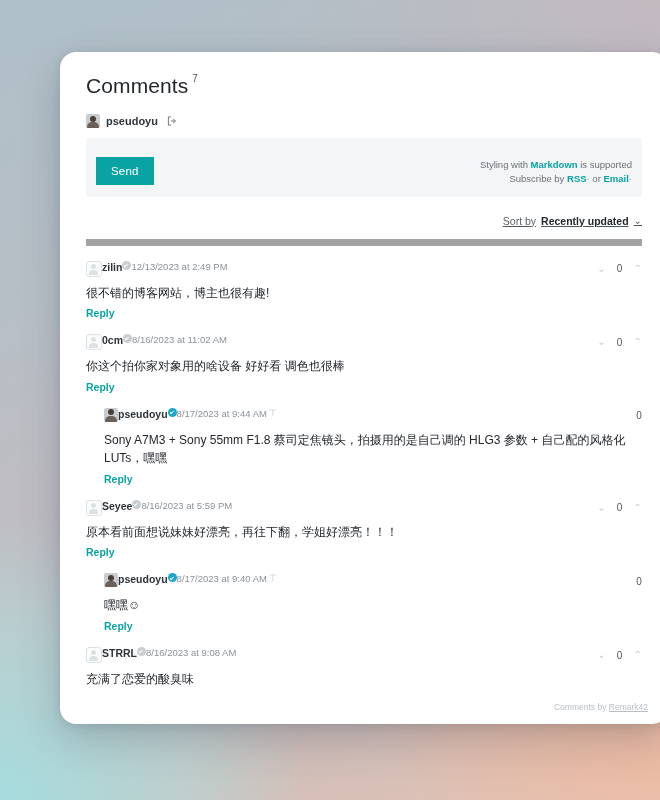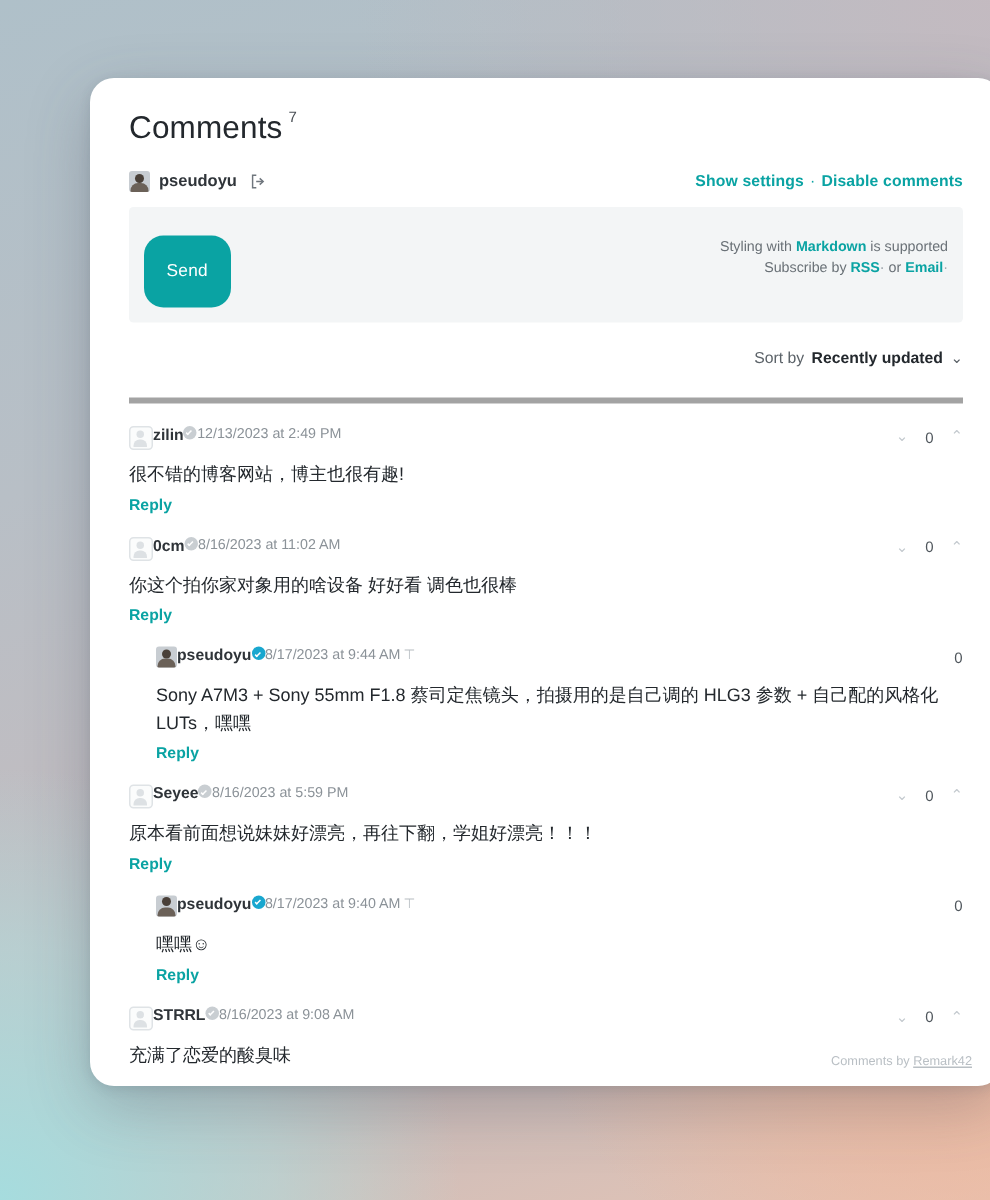--- a/index.html
+++ b/index.html
@@ -160,24 +160,24 @@
   .composer textarea::placeholder { color: #9aa1a7; }
   .composer-foot {
     display: flex;
     align-items: flex-start;
     margin-top: 9px;
   }
   .send-btn {
     background: #0aa3a3;
     color: #ffffff;
     border: none;
-    border-radius: 13px;
+    border-radius: 0;
     font-family: "Liberation Sans", sans-serif;
     font-size: 11.5px;
-    padding: 18px 15px;
+    padding: 8px 15px;
     cursor: pointer;
     letter-spacing: .2px;
     text-align: right;
   }
   .composer-notes {
     margin-left: auto;
     text-align: right;
     font-size: 9.5px;
     color: #6a7177;
     line-height: 1.5;
@@ -186,23 +186,24 @@
   .composer-notes a { color: #0aa3a3; text-decoration: none; font-weight: bold; }
   .composer-notes .sep { color: #9aa1a7; }
 
   
   .sortbar {
     display: flex;
     justify-content: flex-end;
     align-items: center;
     font-size: 10.5px;
     color: #4f565c;
-    padding-bottom: 20px;
-    border-bottom: 4px solid #a3a3a3;
+    padding-bottom: 12px;
+    border-bottom: 7px solid #a3a3a3;
     margin-bottom: 2px;
+    text-decoration: underline;
   }
   .sortbar .lbl { color: #5b6268; margin-right: 5px; }
   .sortbar .val { font-weight: bold; color: #23282d; }
   .sortbar .chev { margin-left: 5px; color: #555c62; font-size: 10px; }
 
   
   .thread { padding-top: 4px; }
   .comment { padding: 9px 0 4px 0; }
   .comment.nested { margin-left: 18px; }
   .chead {
@@ -286,25 +287,20 @@
       <div class="left">
         <span class="avatar-photo"></span>
         <span class="username-me">pseudoyu</span>
         <span style="display:flex;margin-left:2px;">
           <svg class="signout-icon" viewBox="0 0 16 16" fill="none" stroke="currentColor" stroke-width="1.3">
             <path d="M6.5 2.5H3.2v11h3.3"></path>
             <path d="M9.5 5.2L12.6 8 9.5 10.8"></path>
             <path d="M12.4 8H6.4"></path>
           </svg>
         </span>
-      </div>
-      <div class="right">
-        <a href="#">Show settings</a>
-        <span class="dot">·</span>
-        <a href="#">Disable comments</a>
       </div>
     </div>
 
     <div class="composer">
       <div class="composer-foot">
         <button class="send-btn">Send</button>
         <div class="composer-notes">
           <div>
             <span>Styling with </span><a href="#">Markdown</a><span> is supported</span>
           </div>

